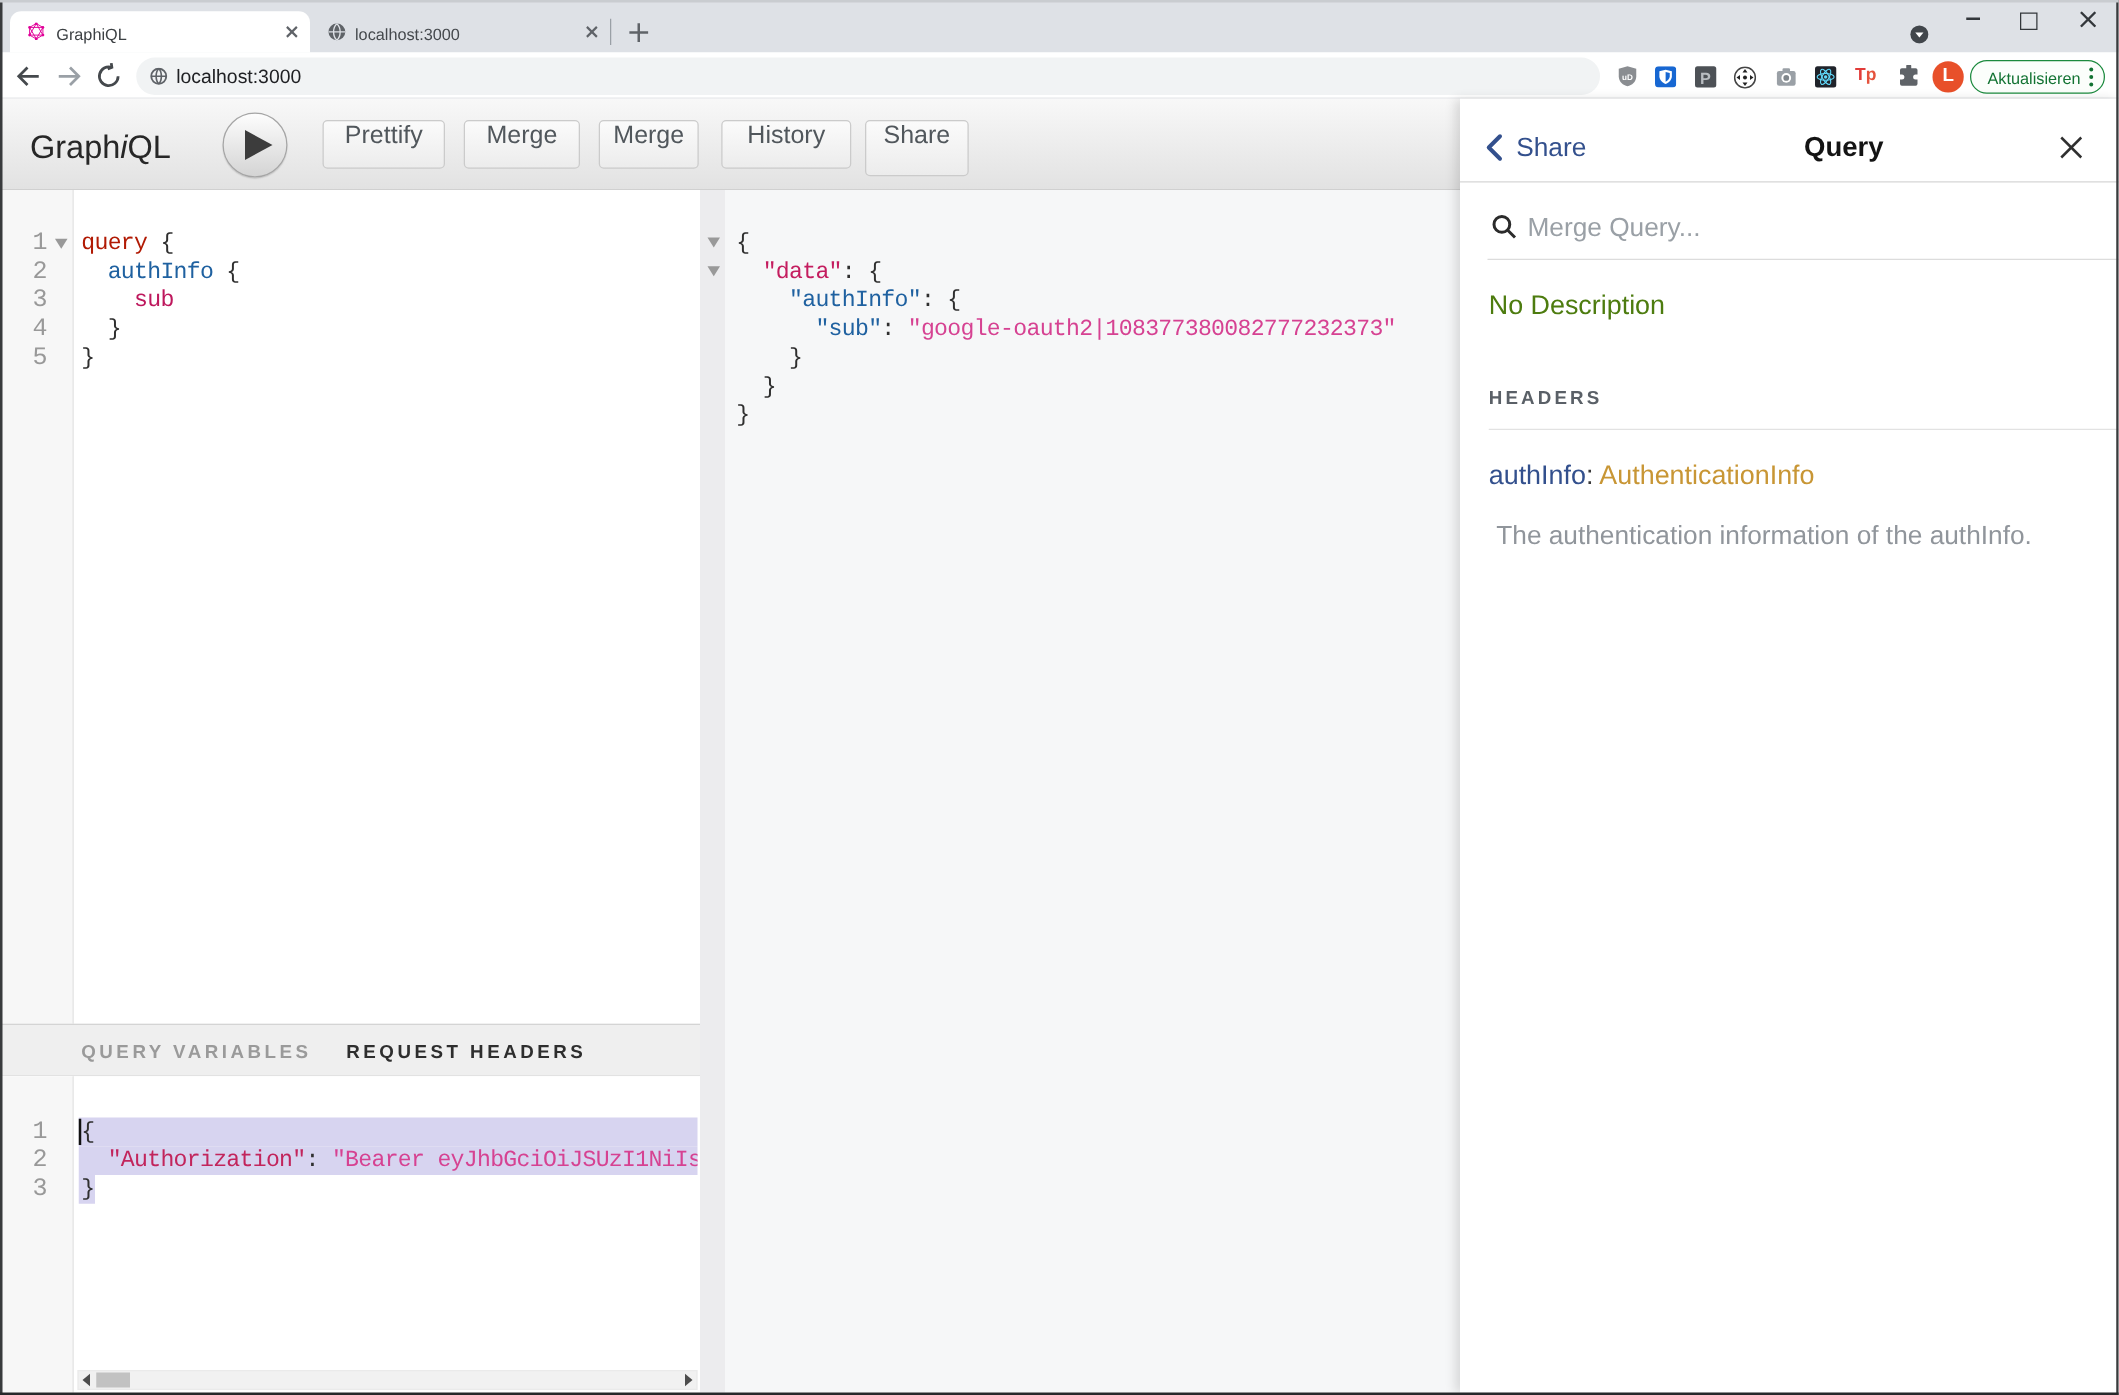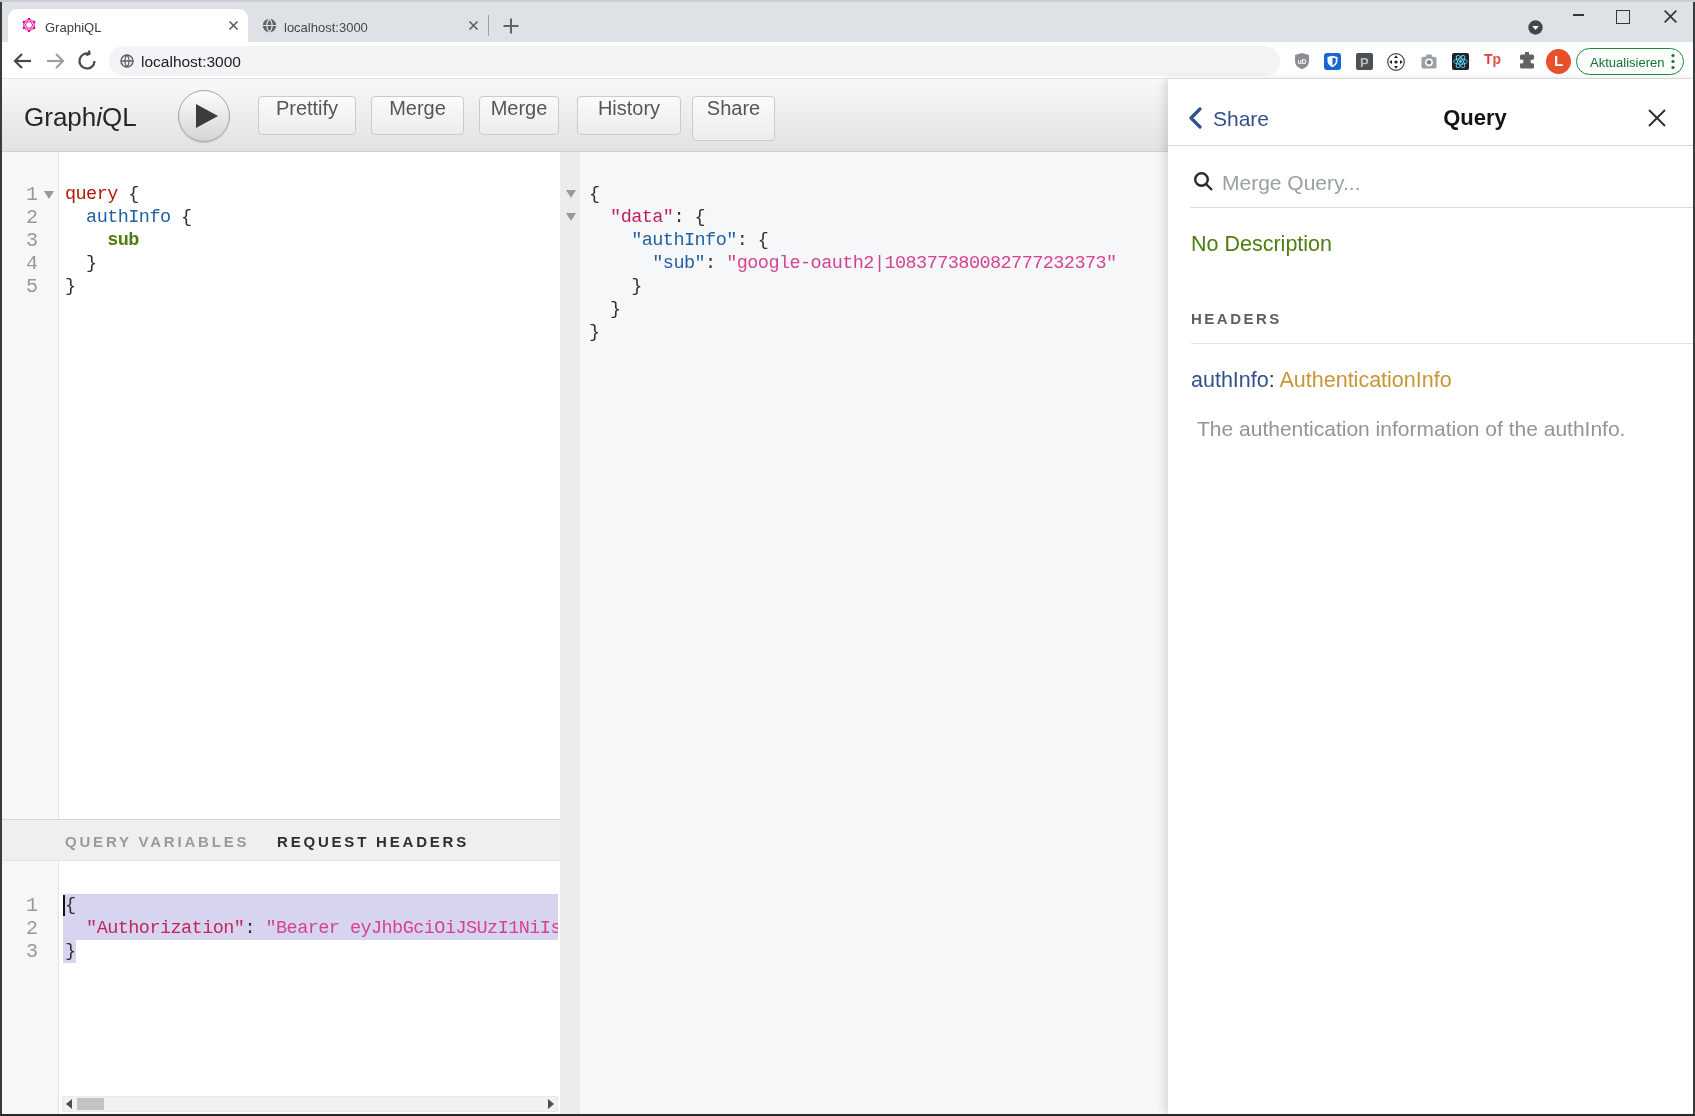--- a/index.html
+++ b/index.html
@@ -214,21 +214,21 @@
 <div class="abs" style="left:0;top:152px;width:560px;height:667px;background:#fff;"></div>
 <div class="abs" style="left:0;top:152px;width:59px;height:667px;background:#f7f7f7;border-right:1px solid #e3e3e3;"></div>
 <div class="num abs" style="left:2px;top:183px;width:36px;">1</div>
 <div class="num abs" style="left:2px;top:206px;width:36px;">2</div>
 <div class="num abs" style="left:2px;top:229px;width:36px;">3</div>
 <div class="num abs" style="left:2px;top:252px;width:36px;">4</div>
 <div class="num abs" style="left:2px;top:275px;width:36px;">5</div>
 <div class="tri-d abs" style="left:44px;top:191px;"></div>
 <div class="mono abs" style="left:65px;top:183px;"><span style="color:#b11a04;">query</span><span style="color:#2f2f2f;"> {</span></div>
 <div class="mono abs" style="left:65px;top:206px;"><span style="color:#1f61a0;">  authInfo</span><span style="color:#2f2f2f;"> {</span></div>
-<div class="mono abs" style="left:65px;top:229px;"><span style="color:#4d7c0f;font-weight:bold;">    sub</span></div>
+<div class="mono abs" style="left:65px;top:229px;"><span style="color:#be185d;">    sub</span></div>
 <div class="mono abs" style="left:65px;top:252px;color:#2f2f2f;">  }</div>
 <div class="mono abs" style="left:65px;top:275px;color:#2f2f2f;">}</div>
 
 <div class="abs" style="left:0;top:819px;width:560px;height:42px;background:#efefef;border-top:1px solid #d4d4d4;border-bottom:1px solid #e2e2e2;"></div>
 <div class="abs" style="left:65px;top:833px;font-size:15px;font-weight:bold;letter-spacing:2.8px;color:#9a9a9a;">QUERY VARIABLES</div>
 <div class="abs" style="left:277px;top:833px;font-size:15px;font-weight:bold;letter-spacing:2.8px;color:#2e2e2e;">REQUEST HEADERS</div>
 <div class="abs" style="left:0;top:861px;width:560px;height:253px;background:#fff;"></div>
 <div class="abs" style="left:0;top:861px;width:59px;height:253px;background:#f7f7f7;border-right:1px solid #e3e3e3;"></div>
 <div class="num abs" style="left:2px;top:894px;width:36px;">1</div>
 <div class="num abs" style="left:2px;top:917px;width:36px;">2</div>

